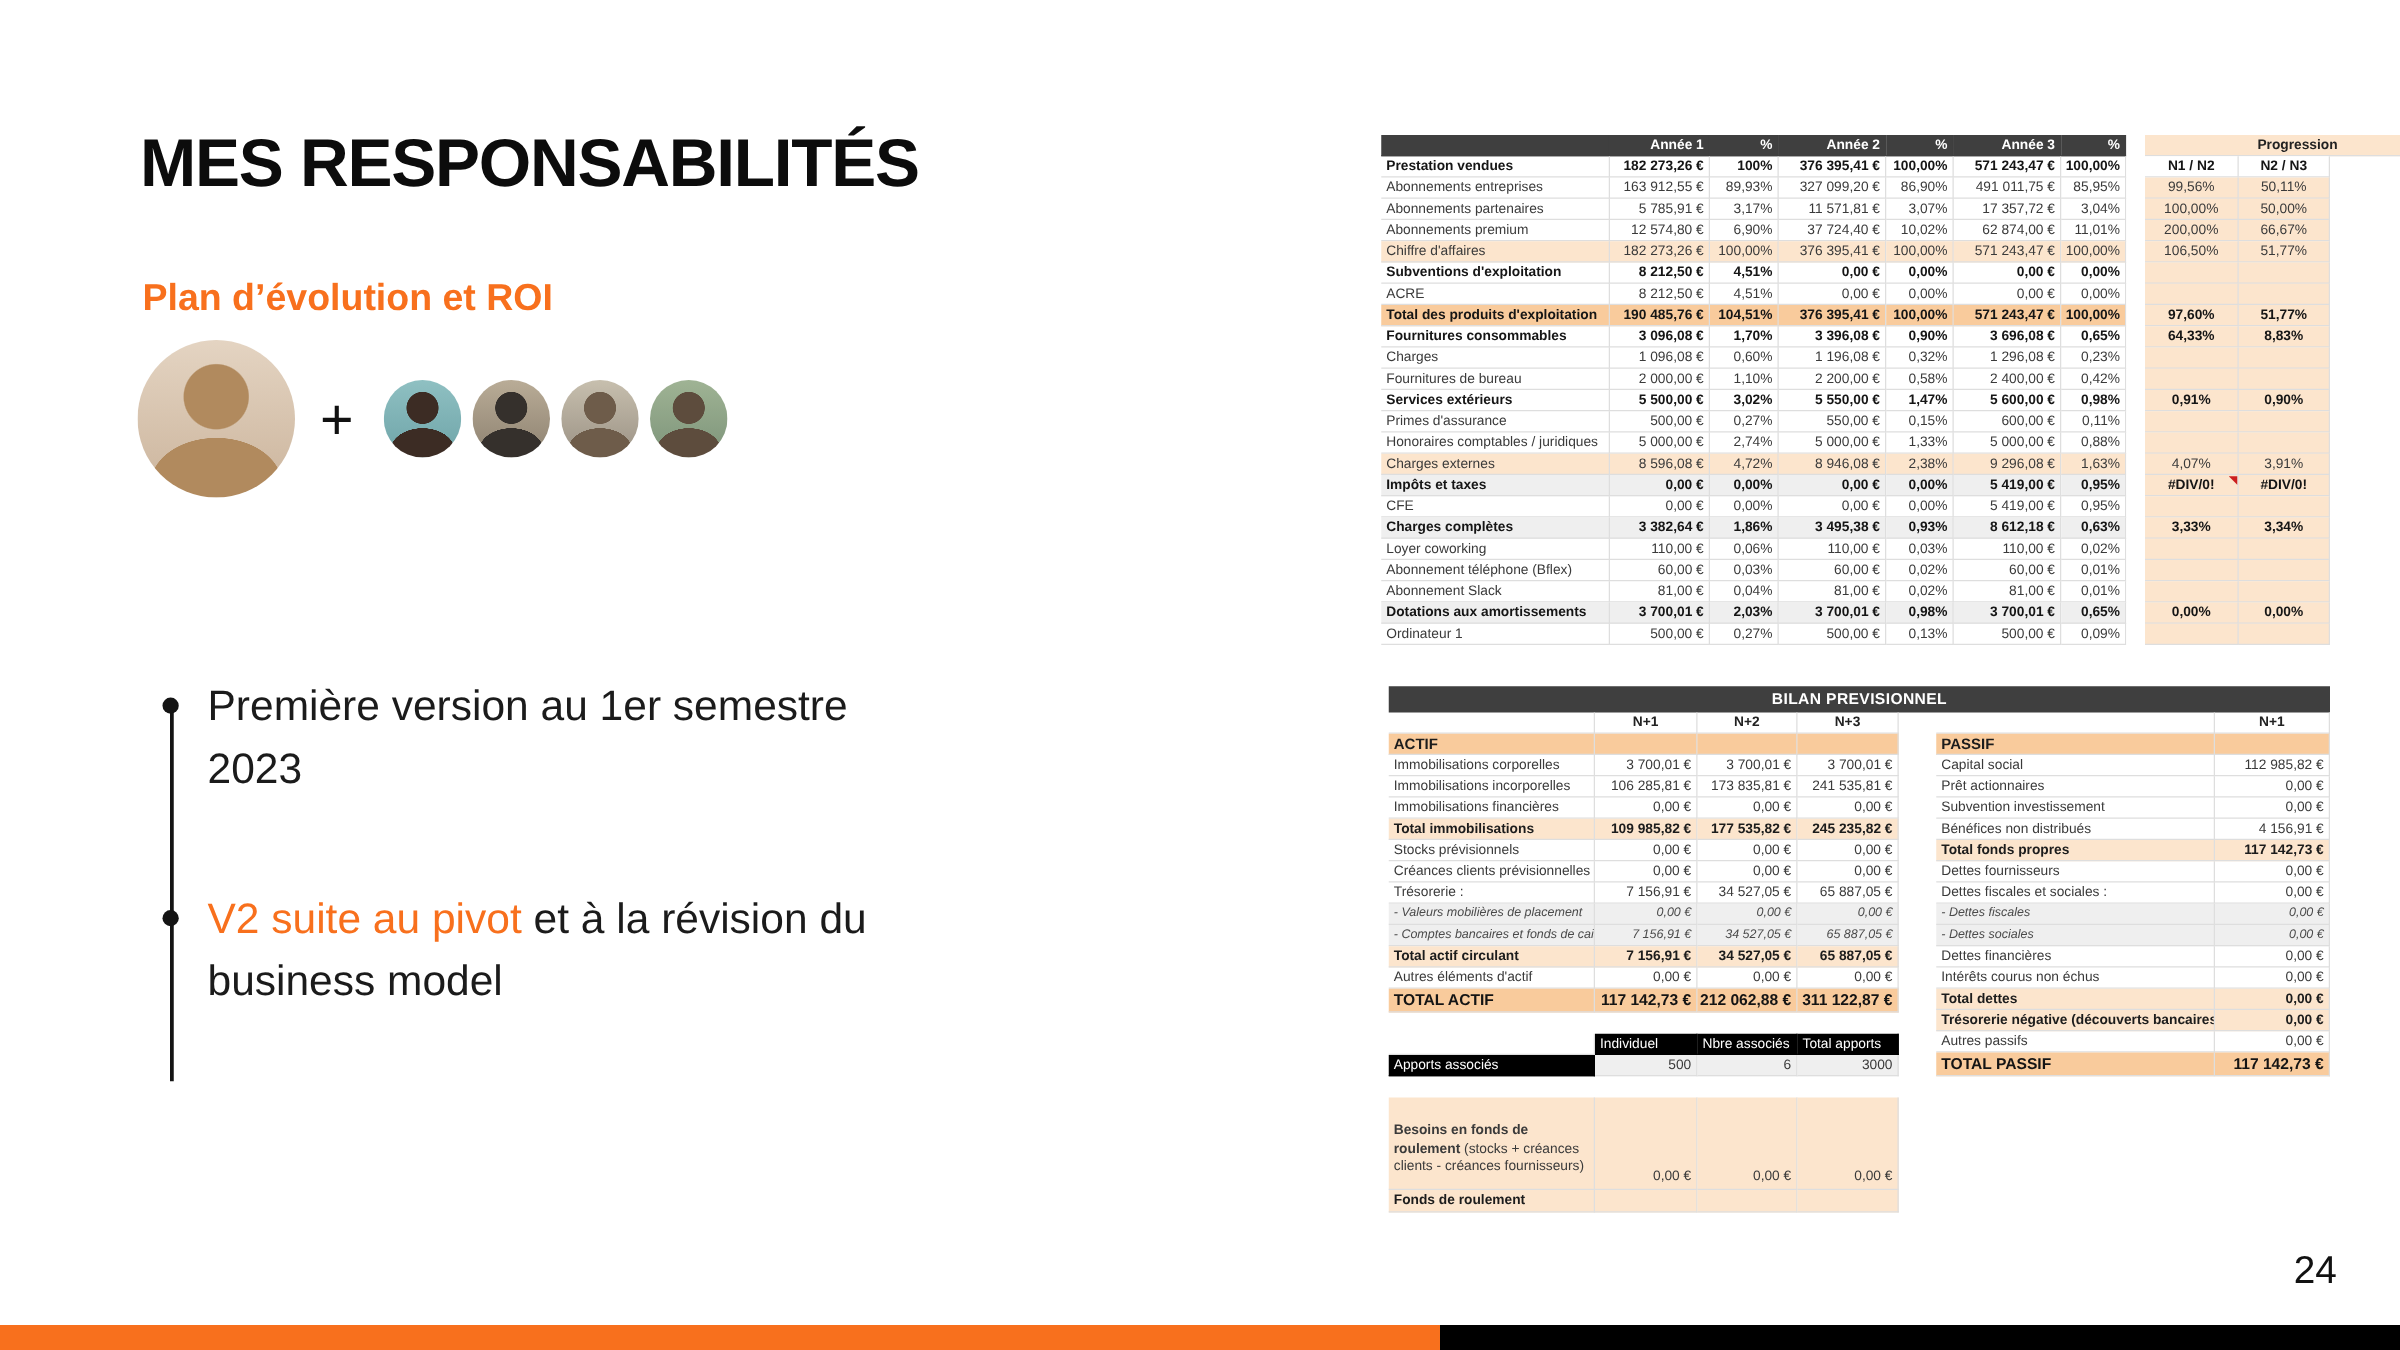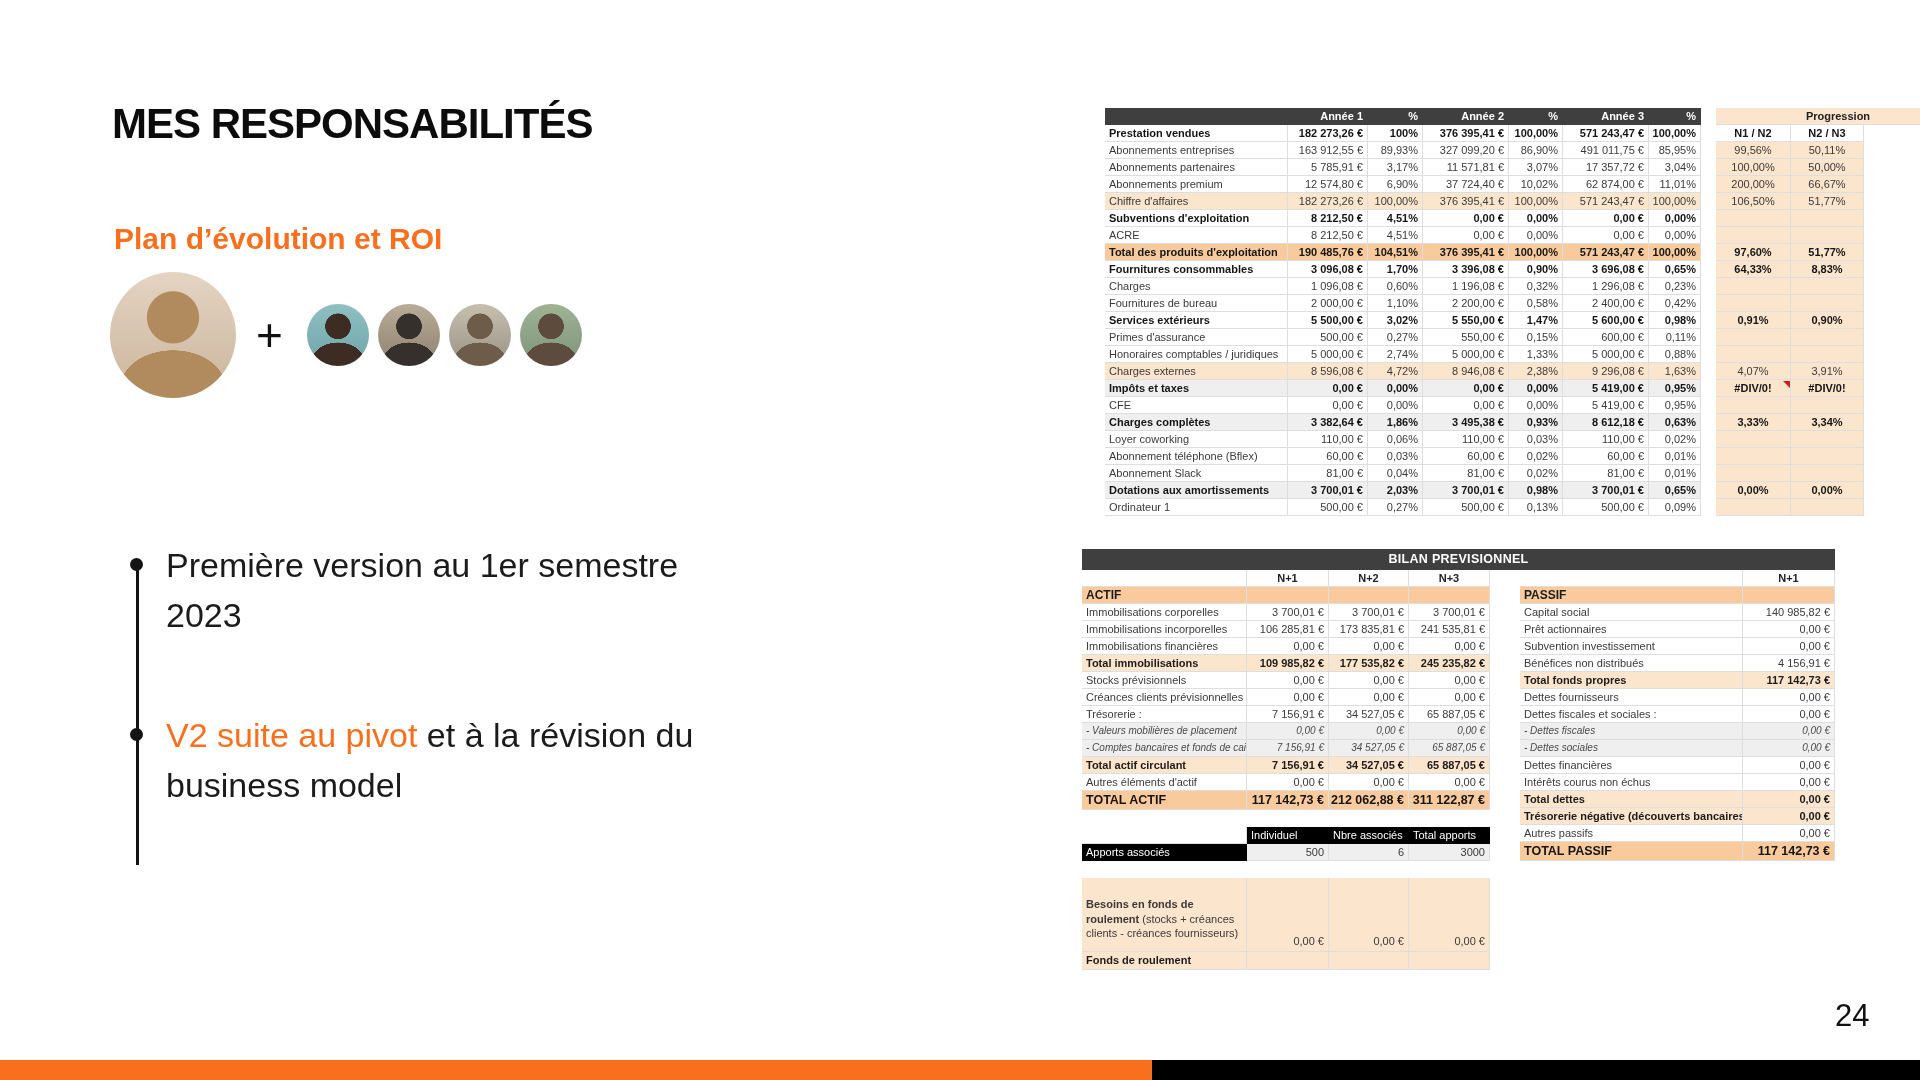--- a/index.html
+++ b/index.html
@@ -1,20 +1,20 @@
 <!DOCTYPE html>
 <html><head>
 <meta charset="utf-8">
 <style>
   html,body{margin:0;padding:0;background:#888;}
   .slide{position:relative;width:1920px;height:1080px;background:#ffffff;overflow:hidden;
          font-family:"Liberation Sans",sans-serif;}
 
   
-  .page-title{position:absolute;left:112px;top:100px;font-size:42px;font-weight:900;
+  .page-title{position:absolute;left:112px;top:100px;font-size:54px;font-weight:900;
               letter-spacing:-1px;color:#0c0c0c;}
   .subtitle{position:absolute;left:114px;top:222px;font-size:30px;font-weight:700;color:#F8701D;}
 
   .avatars{position:absolute;left:110px;top:272px;display:flex;align-items:center;}
   .avatar{border-radius:50%;flex:0 0 auto;
     background:
       radial-gradient(circle at 50% 36%, var(--fg) 0 25%, transparent 26%),
       radial-gradient(ellipse 42% 30% at 50% 92%, var(--fg) 0 99%, transparent 100%),
       linear-gradient(180deg, var(--bg1), var(--bg2));}
   .avatar-lg{width:126px;height:126px;}
@@ -49,21 +49,21 @@
   .phead{background:#fff;font-weight:bold;color:#222;}
   .proghead{width:245px;background:#fce5cd;font-weight:bold;color:#222;text-align:center;}
   .rb{font-weight:bold;} .rb .c{color:#151515;font-weight:bold;}
   .rhl .mainc{background:#fce5cd;}
   .rtot .mainc{background:#f9cb9c;}
   .rgb .mainc{background:#efefef;}
   .note{position:absolute;top:1px;right:0;width:0;height:0;
         border-top:7px solid #cc1f1f;border-left:7px solid transparent;}
 
   
-  .t2{position:absolute;left:1082px;top:549px;width:753px;}
+  .t2{position:absolute;left:1111px;top:549px;width:753px;}
   .t2title{height:21px;background:#3f3f3f;color:#fff;font-weight:bold;font-size:12.5px;
            line-height:21px;text-align:center;letter-spacing:.3px;}
   .t2side{position:absolute;}
   .t2actif{left:0;top:21px;width:424px;}
   .t2passif{left:438px;top:21px;width:315px;}
   .t2row{display:flex;height:17px;}
   .bAc0{width:165px;} .bAc1{width:82px;} .bAc2{width:80px;} .bAc3{width:81px;}
   .bPc0{width:223px;} .bPc1{width:92px;}
   .hdr{font-weight:bold;color:#222;text-align:center;}
   .rsec .c{background:#f9cb9c;font-weight:bold;font-size:12px;color:#1c1c1c;}
@@ -521,21 +521,21 @@
         <div class="t2row">
           <div class="c bPc0 lab"></div>
           <div class="c bPc1 hdr">N+1</div>
         </div>
         <div class="t2row rsec">
           <div class="c bPc0 lab">PASSIF</div>
           <div class="c bPc1 num"></div>
         </div>
         <div class="t2row rn">
           <div class="c bPc0 lab">Capital social</div>
-          <div class="c bPc1 num">140 985,82 €</div>
+          <div class="c bPc1 num">112 985,82 €</div>
         </div>
         <div class="t2row rn">
           <div class="c bPc0 lab">Prêt actionnaires</div>
           <div class="c bPc1 num">0,00 €</div>
         </div>
         <div class="t2row rn">
           <div class="c bPc0 lab">Subvention investissement</div>
           <div class="c bPc1 num">0,00 €</div>
         </div>
         <div class="t2row rn">

